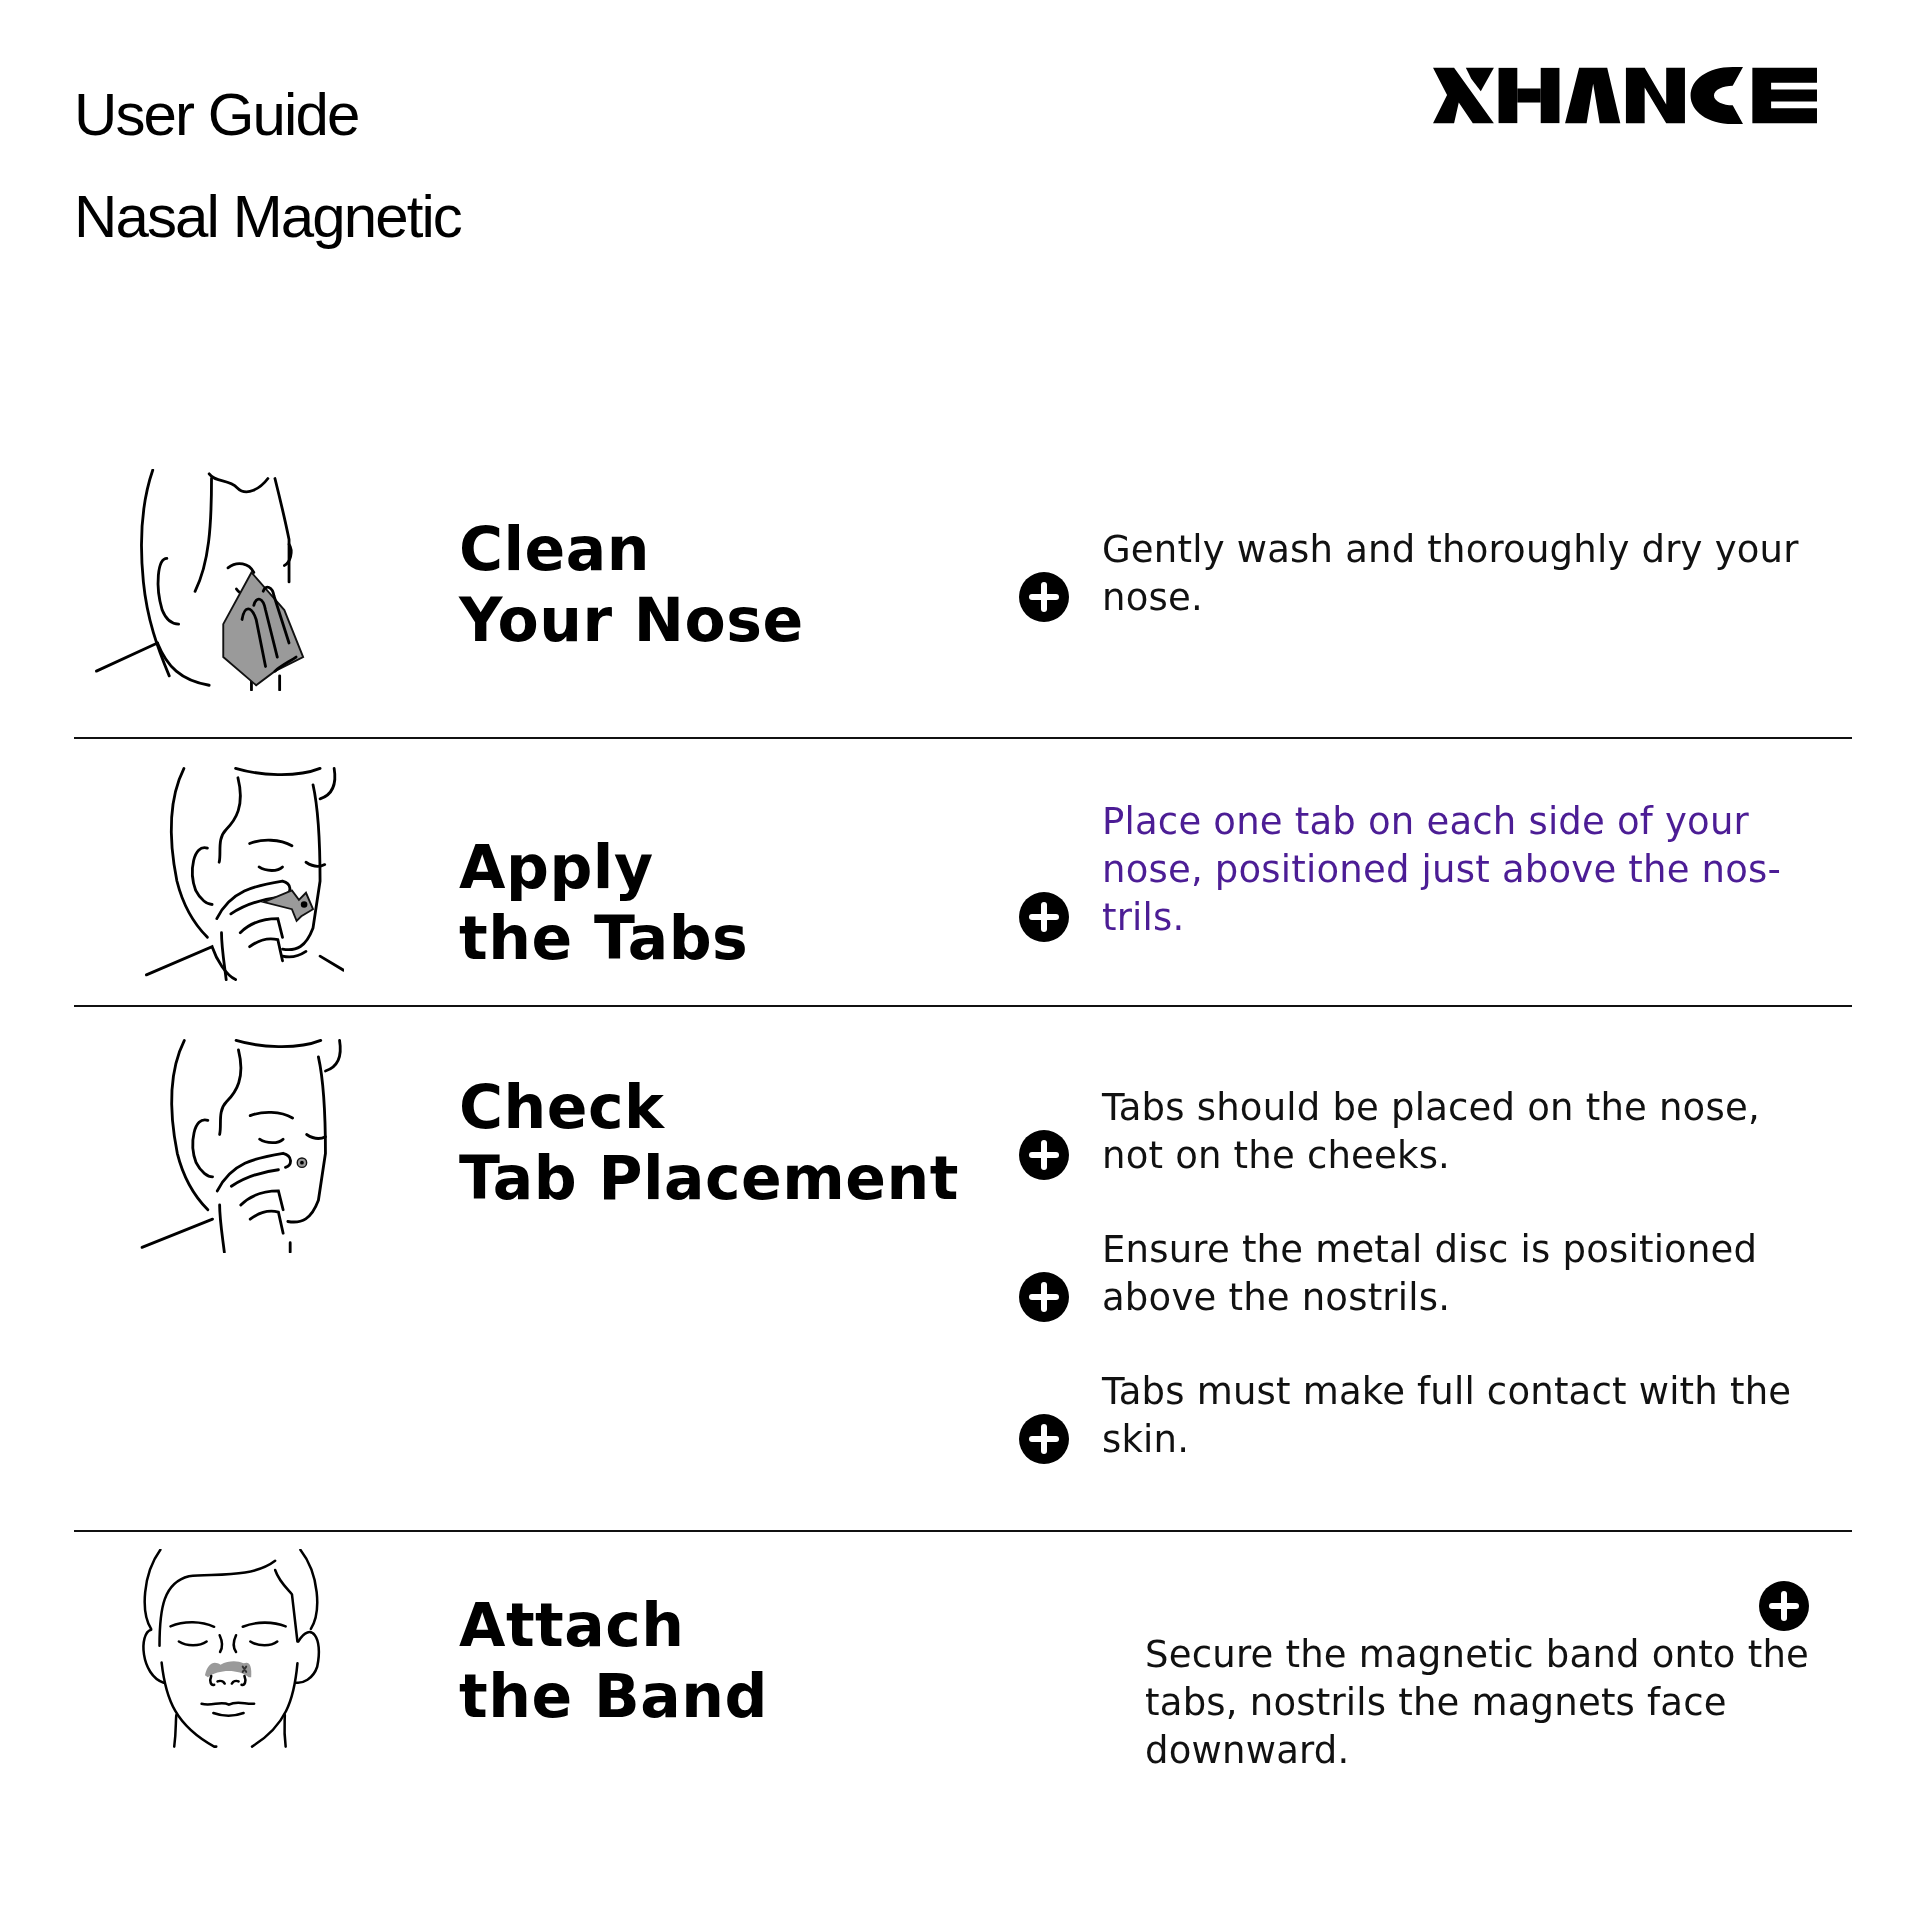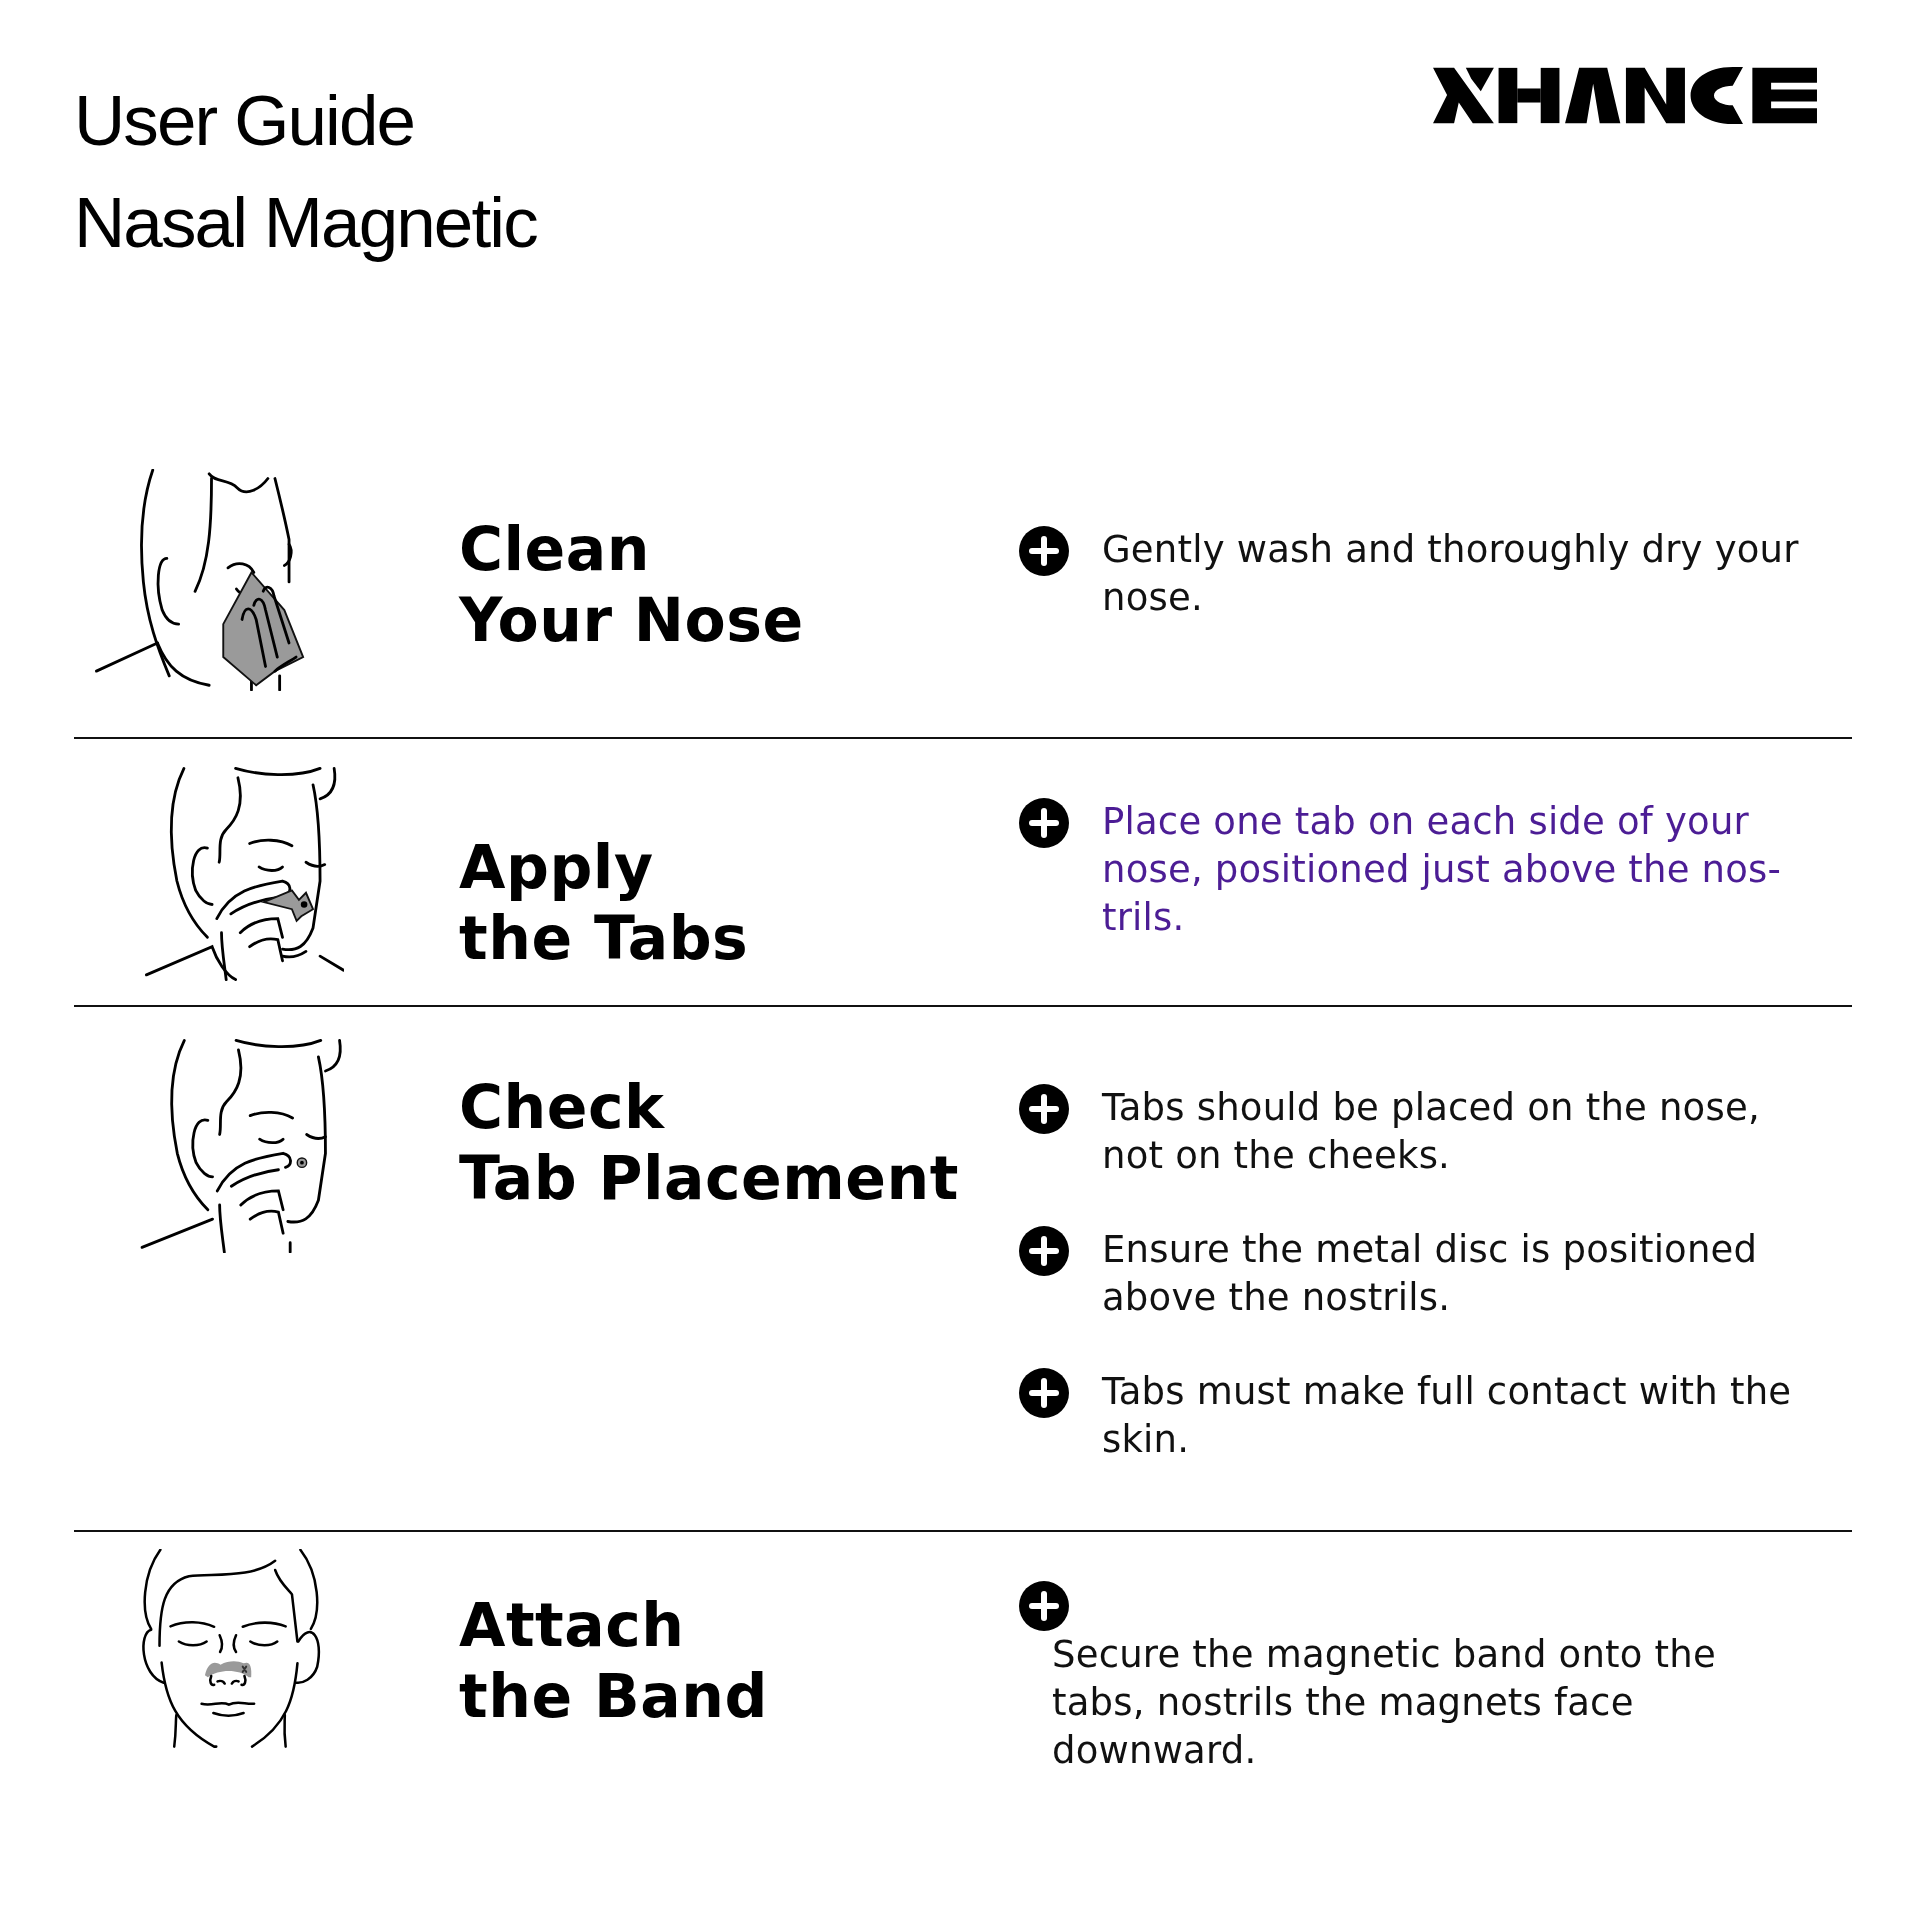--- a/index.html
+++ b/index.html
@@ -1,22 +1,22 @@
 <!DOCTYPE html>
 <html style="font-size:7.5px"><head>
 <meta charset="utf-8">
 <style>
   html, body { margin:0; padding:0; background:#ffffff; }
   body { width:1926px; height:1926px; position:relative; overflow:hidden; font-family:"Liberation Sans", sans-serif; color:#000; }
   .abs { position:absolute; }
-  .title { left:74px; font-size:71px; line-height:1; letter-spacing:-1.9px; font-weight:400; white-space:nowrap; }
+  .title { left:74px; font-size:60px; line-height:1; letter-spacing:-1.9px; font-weight:400; white-space:nowrap; }
   .logo { left:1432px; top:66px; width:386px; height:59px; }
   .illus { position:absolute; }
   .heading { position:absolute; left:459px; font-family:"DejaVu Sans", sans-serif; font-weight:700; font-size:60px; line-height:71px; white-space:nowrap; letter-spacing:0.5px; }
-  .bullet { position:absolute; left:1019px; width:790px; display:flex; align-items:flex-start; }
+  .bullet { position:absolute; left:1019px; width:790px; display:flex; align-items:flex-end; }
   .plus { width:50px; height:50px; flex:0 0 50px; }
   .desc { margin-left:33px; font-family:"DejaVu Sans", sans-serif; font-size:37px; line-height:48px; color:#111; letter-spacing:0.2px; }
   .desc.gray { color:#4c1d95; }
   .divider { position:absolute; left:74px; width:1778px; height:1.9px; background:#111; }
   .desc span { display:block; }
 </style>
 </head>
 <body>
 
 <div class="abs title" style="top:85px;">User Guide</div>

